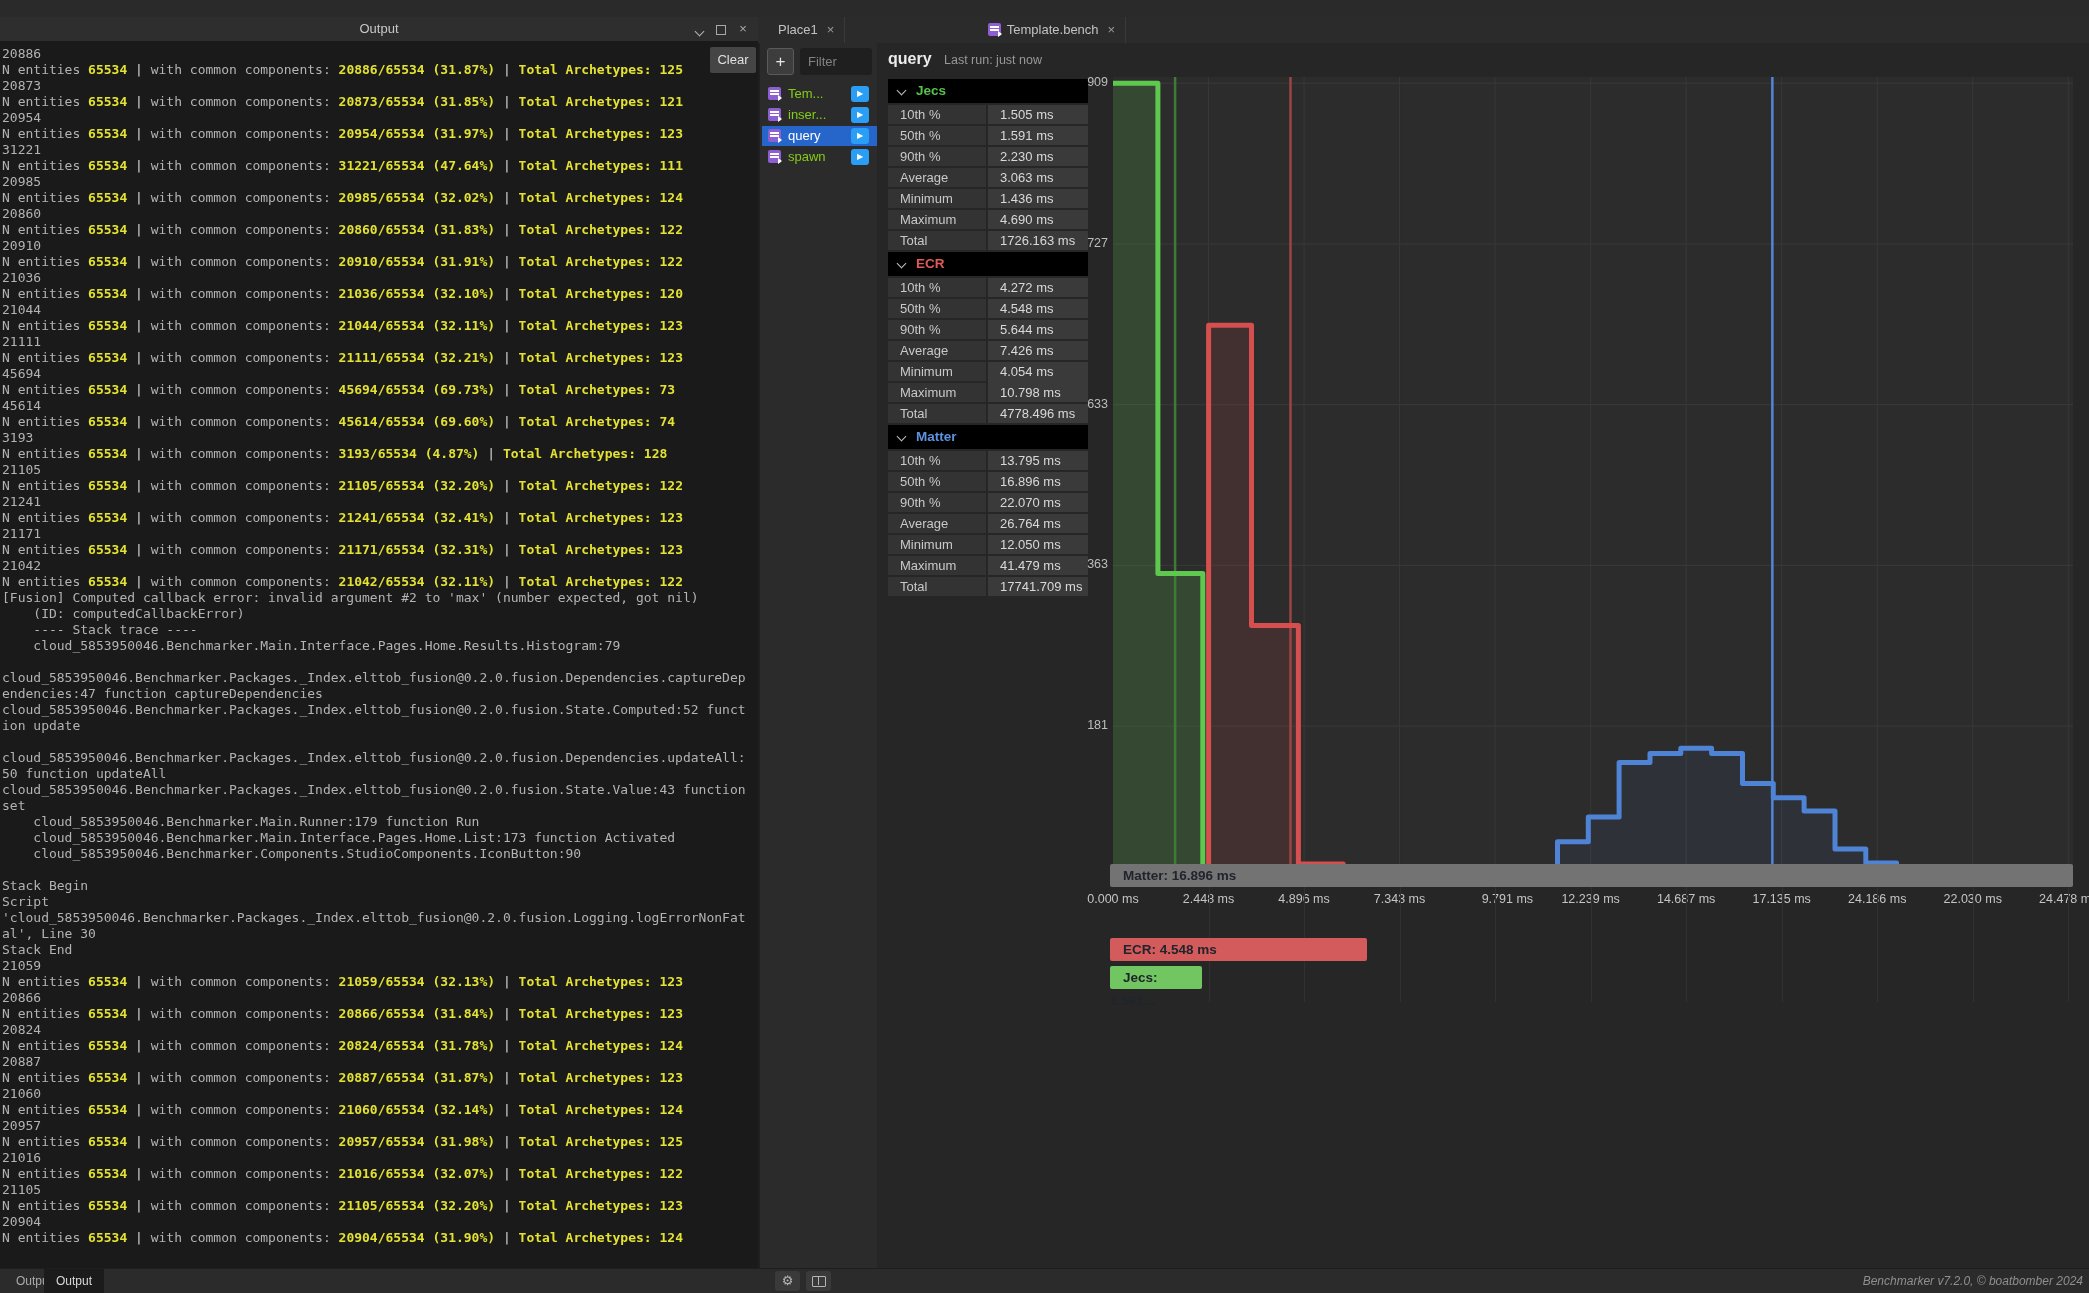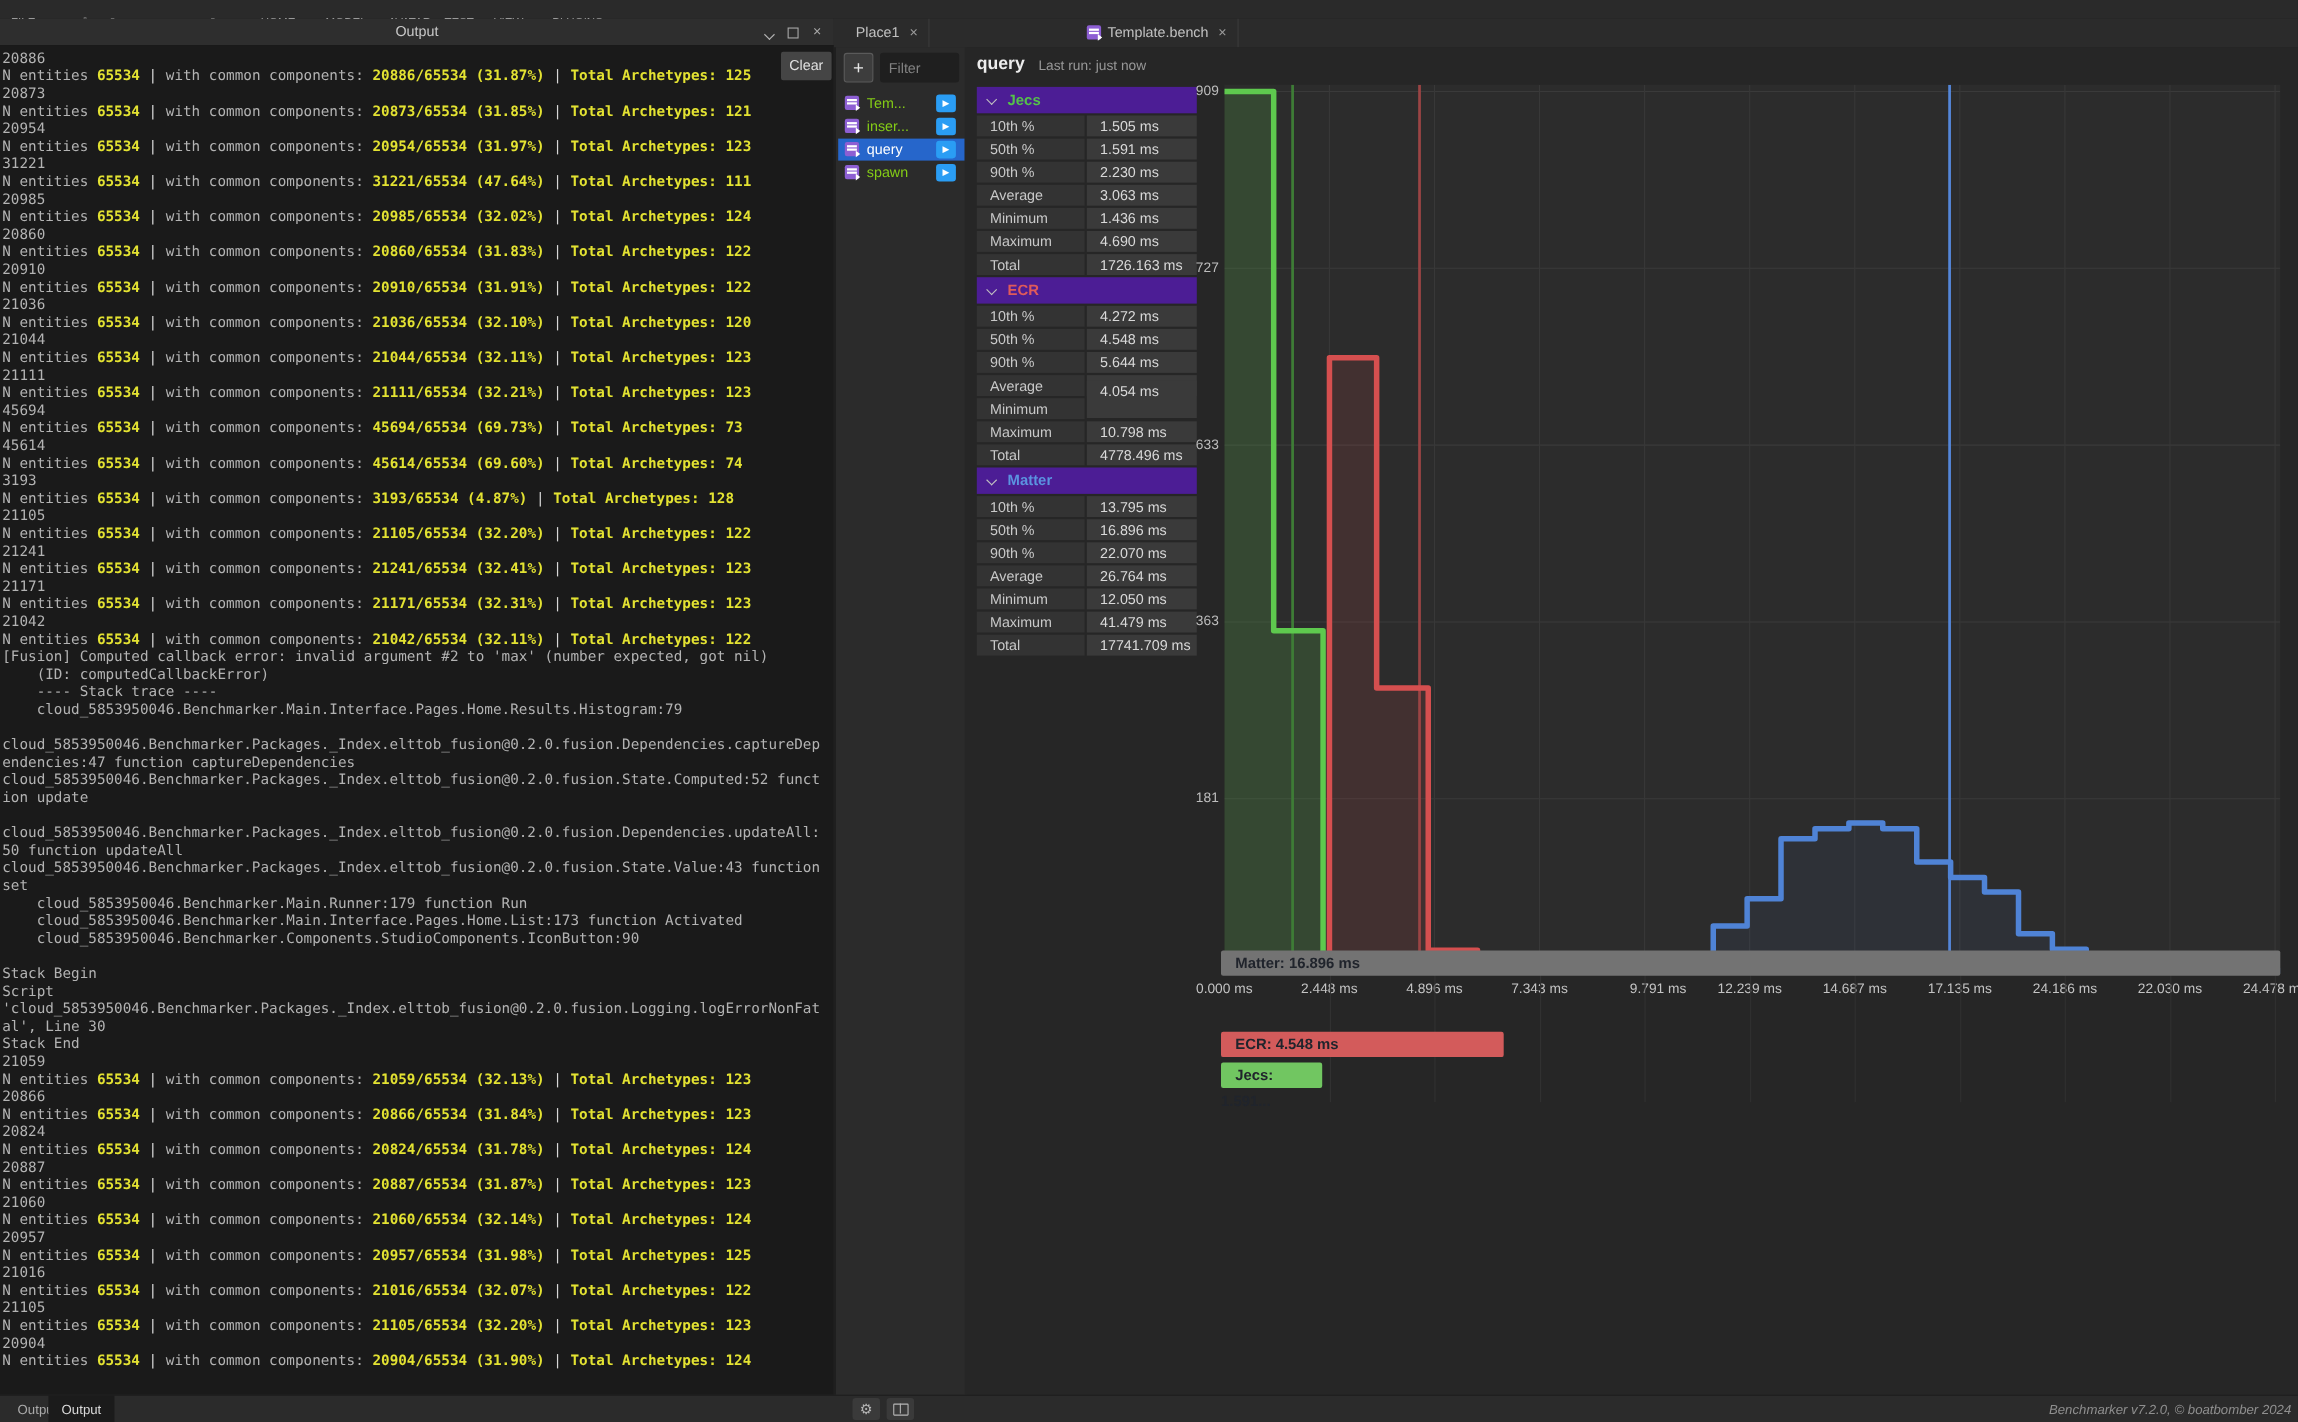--- a/index.html
+++ b/index.html
@@ -48,21 +48,21 @@
   .bitem.sel{background:#2666cb;}
   .bitem .lb{position:absolute;left:26px;top:0;font-size:13px;line-height:20px;color:#84cc16;}
   .bitem.sel .lb{color:#fff;}
   .bitem .scripticon{position:absolute;left:6px;top:3px;}
   .playbtn{position:absolute;right:8px;top:2px;width:18px;height:16px;background:#2a9df4;border-radius:3px;
     color:#fff;font-size:8px;line-height:16px;text-align:center;cursor:pointer;}
   
   #results{left:877px;top:43px;width:1212px;height:1225px;background:#262626;}
   #res-title{left:888px;top:50px;font-size:16px;font-weight:bold;color:#ececec;}
   #res-lastrun{left:944px;top:53px;font-size:12.5px;color:#989898;}
-  .shead{position:absolute;left:888px;width:200px;height:24px;background:#4c1d95;cursor:pointer;}
+  .shead{position:absolute;left:888px;width:200px;height:24px;background:#000000;cursor:pointer;}
   .shead .chev{position:absolute;left:10px;top:8px;border-color:#c0c0c0;}
   .shead .nm{position:absolute;left:28px;top:0;font-size:13.5px;font-weight:bold;line-height:24px;}
   .cell{position:absolute;font-size:13px;line-height:19px;padding-left:12px;box-sizing:border-box;}
   .lcell{left:888px;width:98px;background:#333333;color:#c9c9c9;}
   .vcell{left:988px;width:100px;background:#3a3a3a;color:#d9d9d9;}
   
   .ylab{position:absolute;width:48px;text-align:right;font-size:12.5px;color:#bdbdbd;}
   .xlab{position:absolute;width:76px;text-align:center;font-size:12.5px;color:#c4c4c4;top:892px;}
   .lgrid{position:absolute;top:886px;height:116px;width:1px;background:#313131;}
   .lbar{position:absolute;left:1110px;height:23px;border-radius:2px;cursor:pointer;}
@@ -181,21 +181,21 @@
       </div>
       <div class="cell lcell abs" style="top: 278px; height: 19px;">10th %</div>
       <div class="cell vcell abs" style="top: 278px; height: 19px;">4.272 ms</div>
       <div class="cell lcell abs" style="top: 299px; height: 19px;">50th %</div>
       <div class="cell vcell abs" style="top: 299px; height: 19px;">4.548 ms</div>
       <div class="cell lcell abs" style="top: 320px; height: 19px;">90th %</div>
       <div class="cell vcell abs" style="top: 320px; height: 19px;">5.644 ms</div>
       <div class="cell lcell abs" style="top: 341px; height: 19px;">Average</div>
       <div class="cell vcell abs" style="top: 341px; height: 19px;">7.426 ms</div>
       <div class="cell lcell abs" style="top: 362px; height: 19px;">Minimum</div>
-      <div class="cell vcell abs" style="top: 346px; height: 34px;">4.054 ms</div>
+      <div class="cell vcell abs" style="top: 362px; height: 34px;">4.054 ms</div>
       <div class="cell lcell abs" style="top: 383px; height: 19px;">Maximum</div>
       <div class="cell vcell abs" style="top: 383px; height: 19px;">10.798 ms</div>
       <div class="cell lcell abs" style="top: 404px; height: 19px;">Total</div>
       <div class="cell vcell abs" style="top: 404px; height: 19px;">4778.496 ms</div>
       <div class="shead abs" style="top: 425px;">
         <span class="chev"></span>
         <div class="nm" style="color: rgb(91, 147, 224);">Matter</div>
       </div>
       <div class="cell lcell abs" style="top: 451px; height: 19px;">10th %</div>
       <div class="cell vcell abs" style="top: 451px; height: 19px;">13.795 ms</div>

